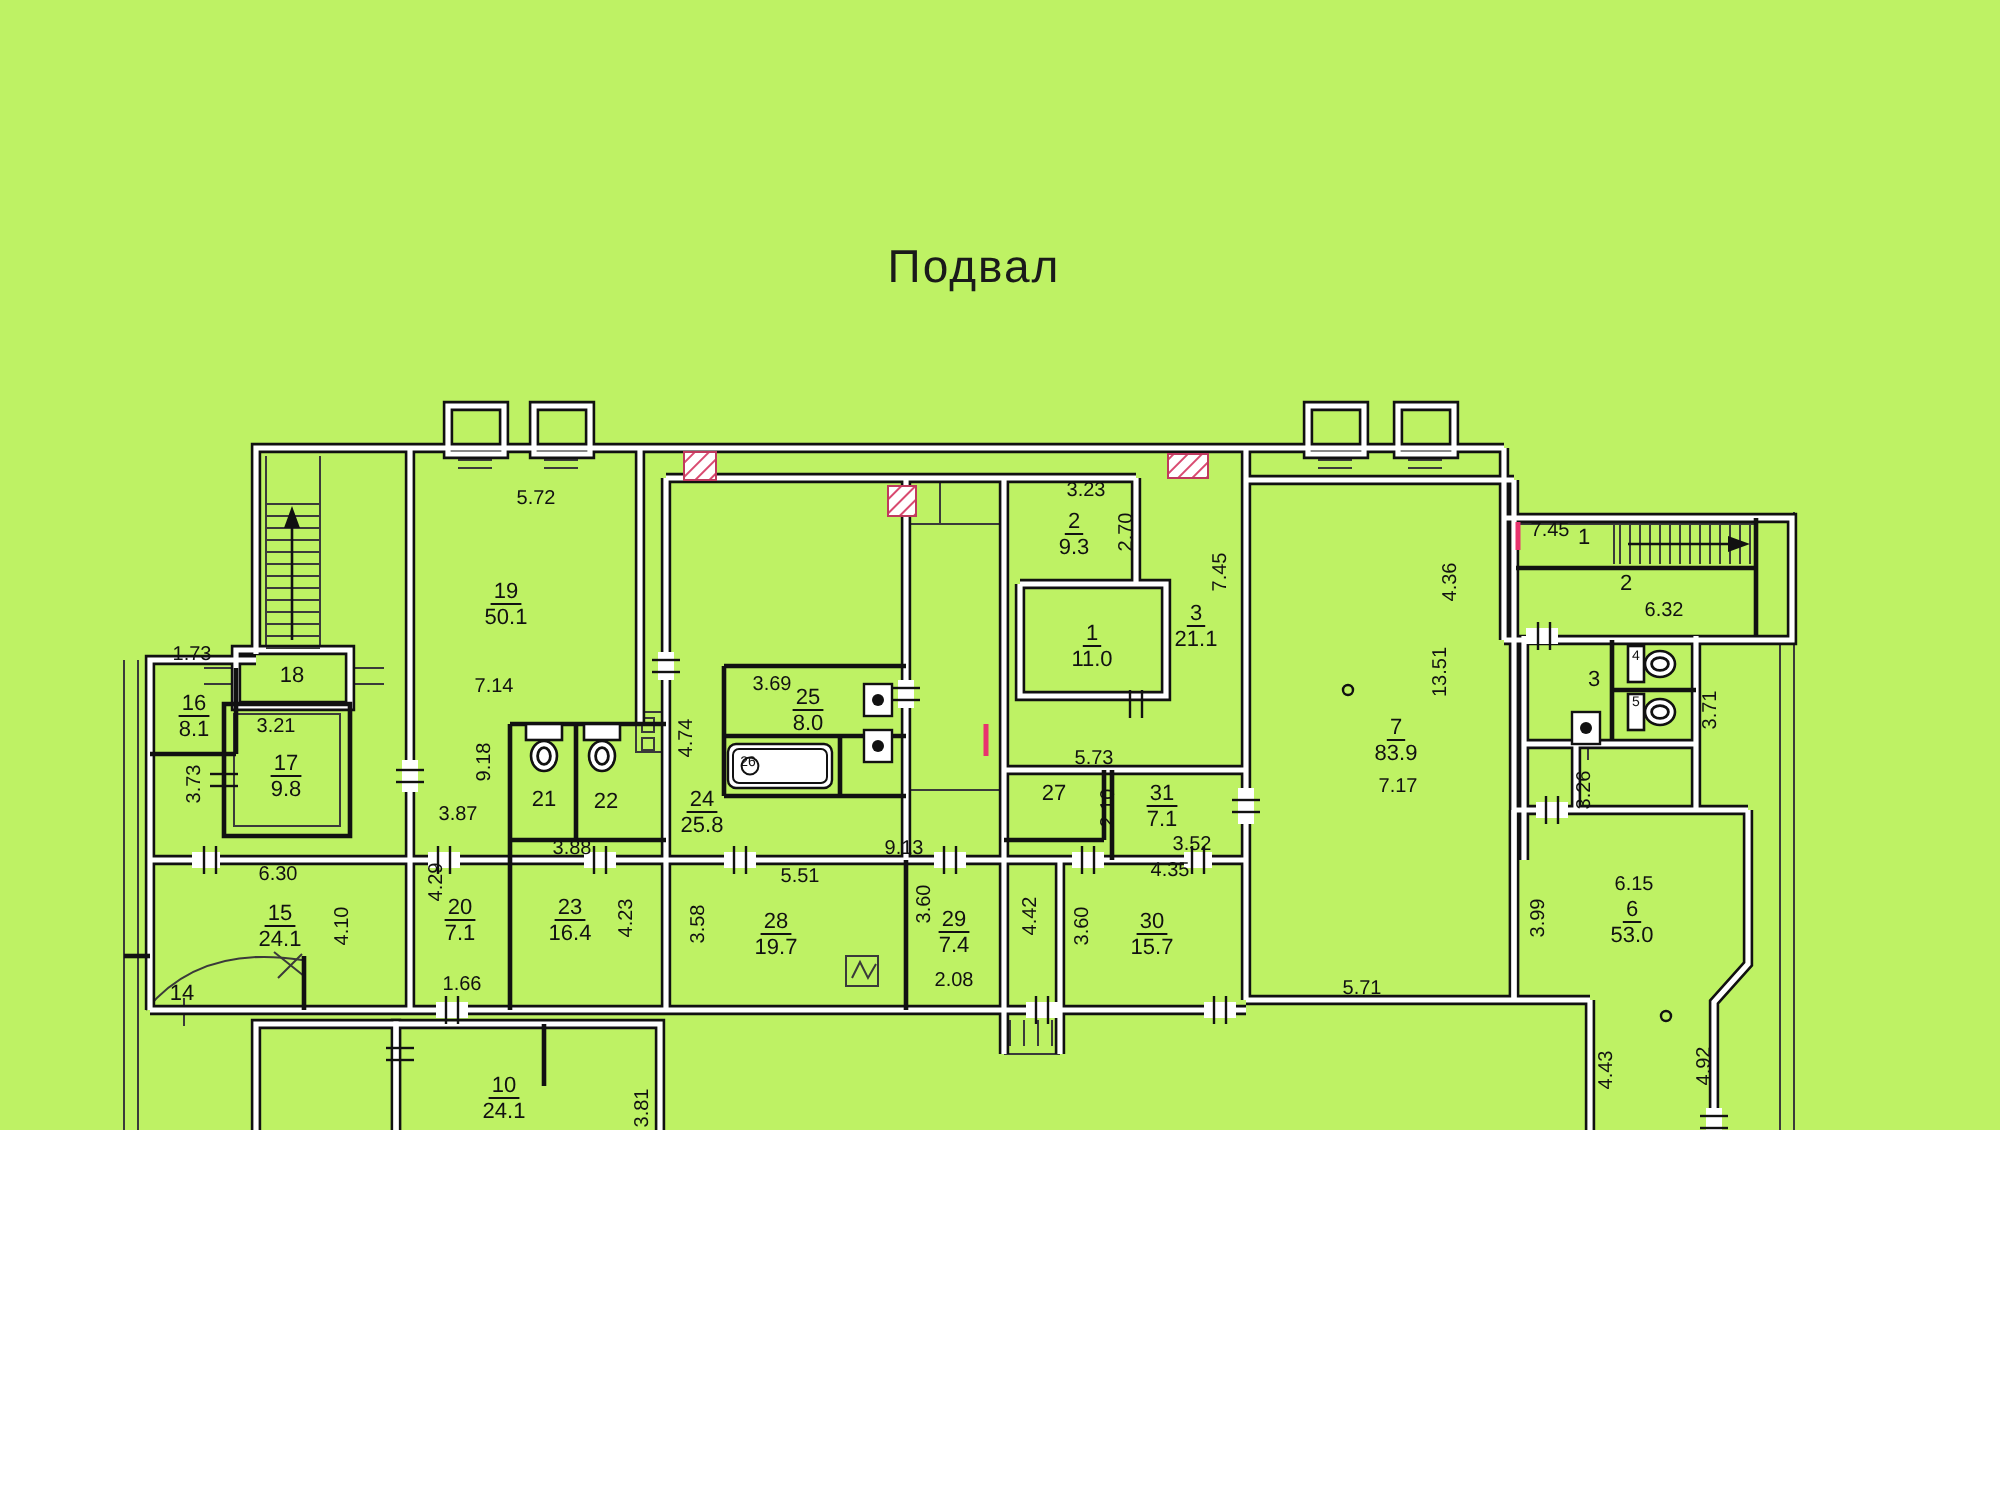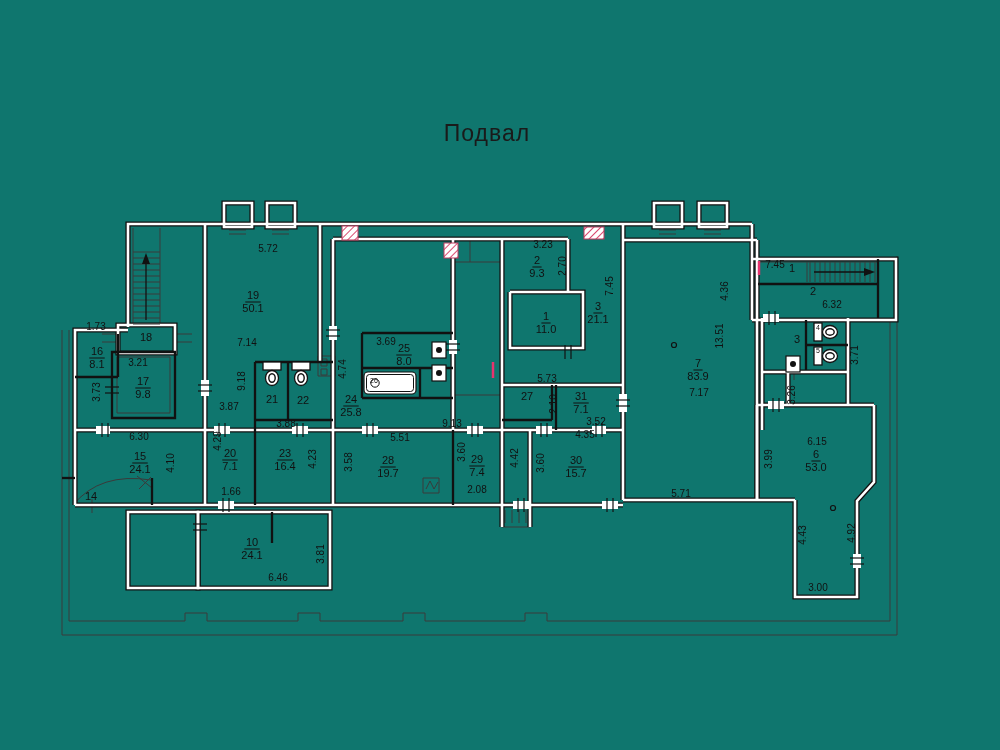--- a/index.html
+++ b/index.html
@@ -1,16 +1,16 @@
 <!DOCTYPE html>
 <html><head>
 <meta charset="utf-8">
 <style>
   html,body{margin:0;padding:0;background:#ffffff;}
-  #stage{position:relative;width:1000px;height:750px;background:#0f766e;overflow:hidden;
+  #stage{position:relative;width:1000px;height:565px;background:#bef264;overflow:hidden;
          font-family:"Liberation Sans",sans-serif;}
   #title{position:absolute;top:120px;left:0;width:974px;text-align:center;
          font-size:23px;color:#1a1a1a;letter-spacing:1px;}
   svg{position:absolute;top:0;left:0;}
   text{font-family:"Liberation Sans",sans-serif;fill:#111;}
 </style>
 </head>
 <body>
 
 <div id="stage">

